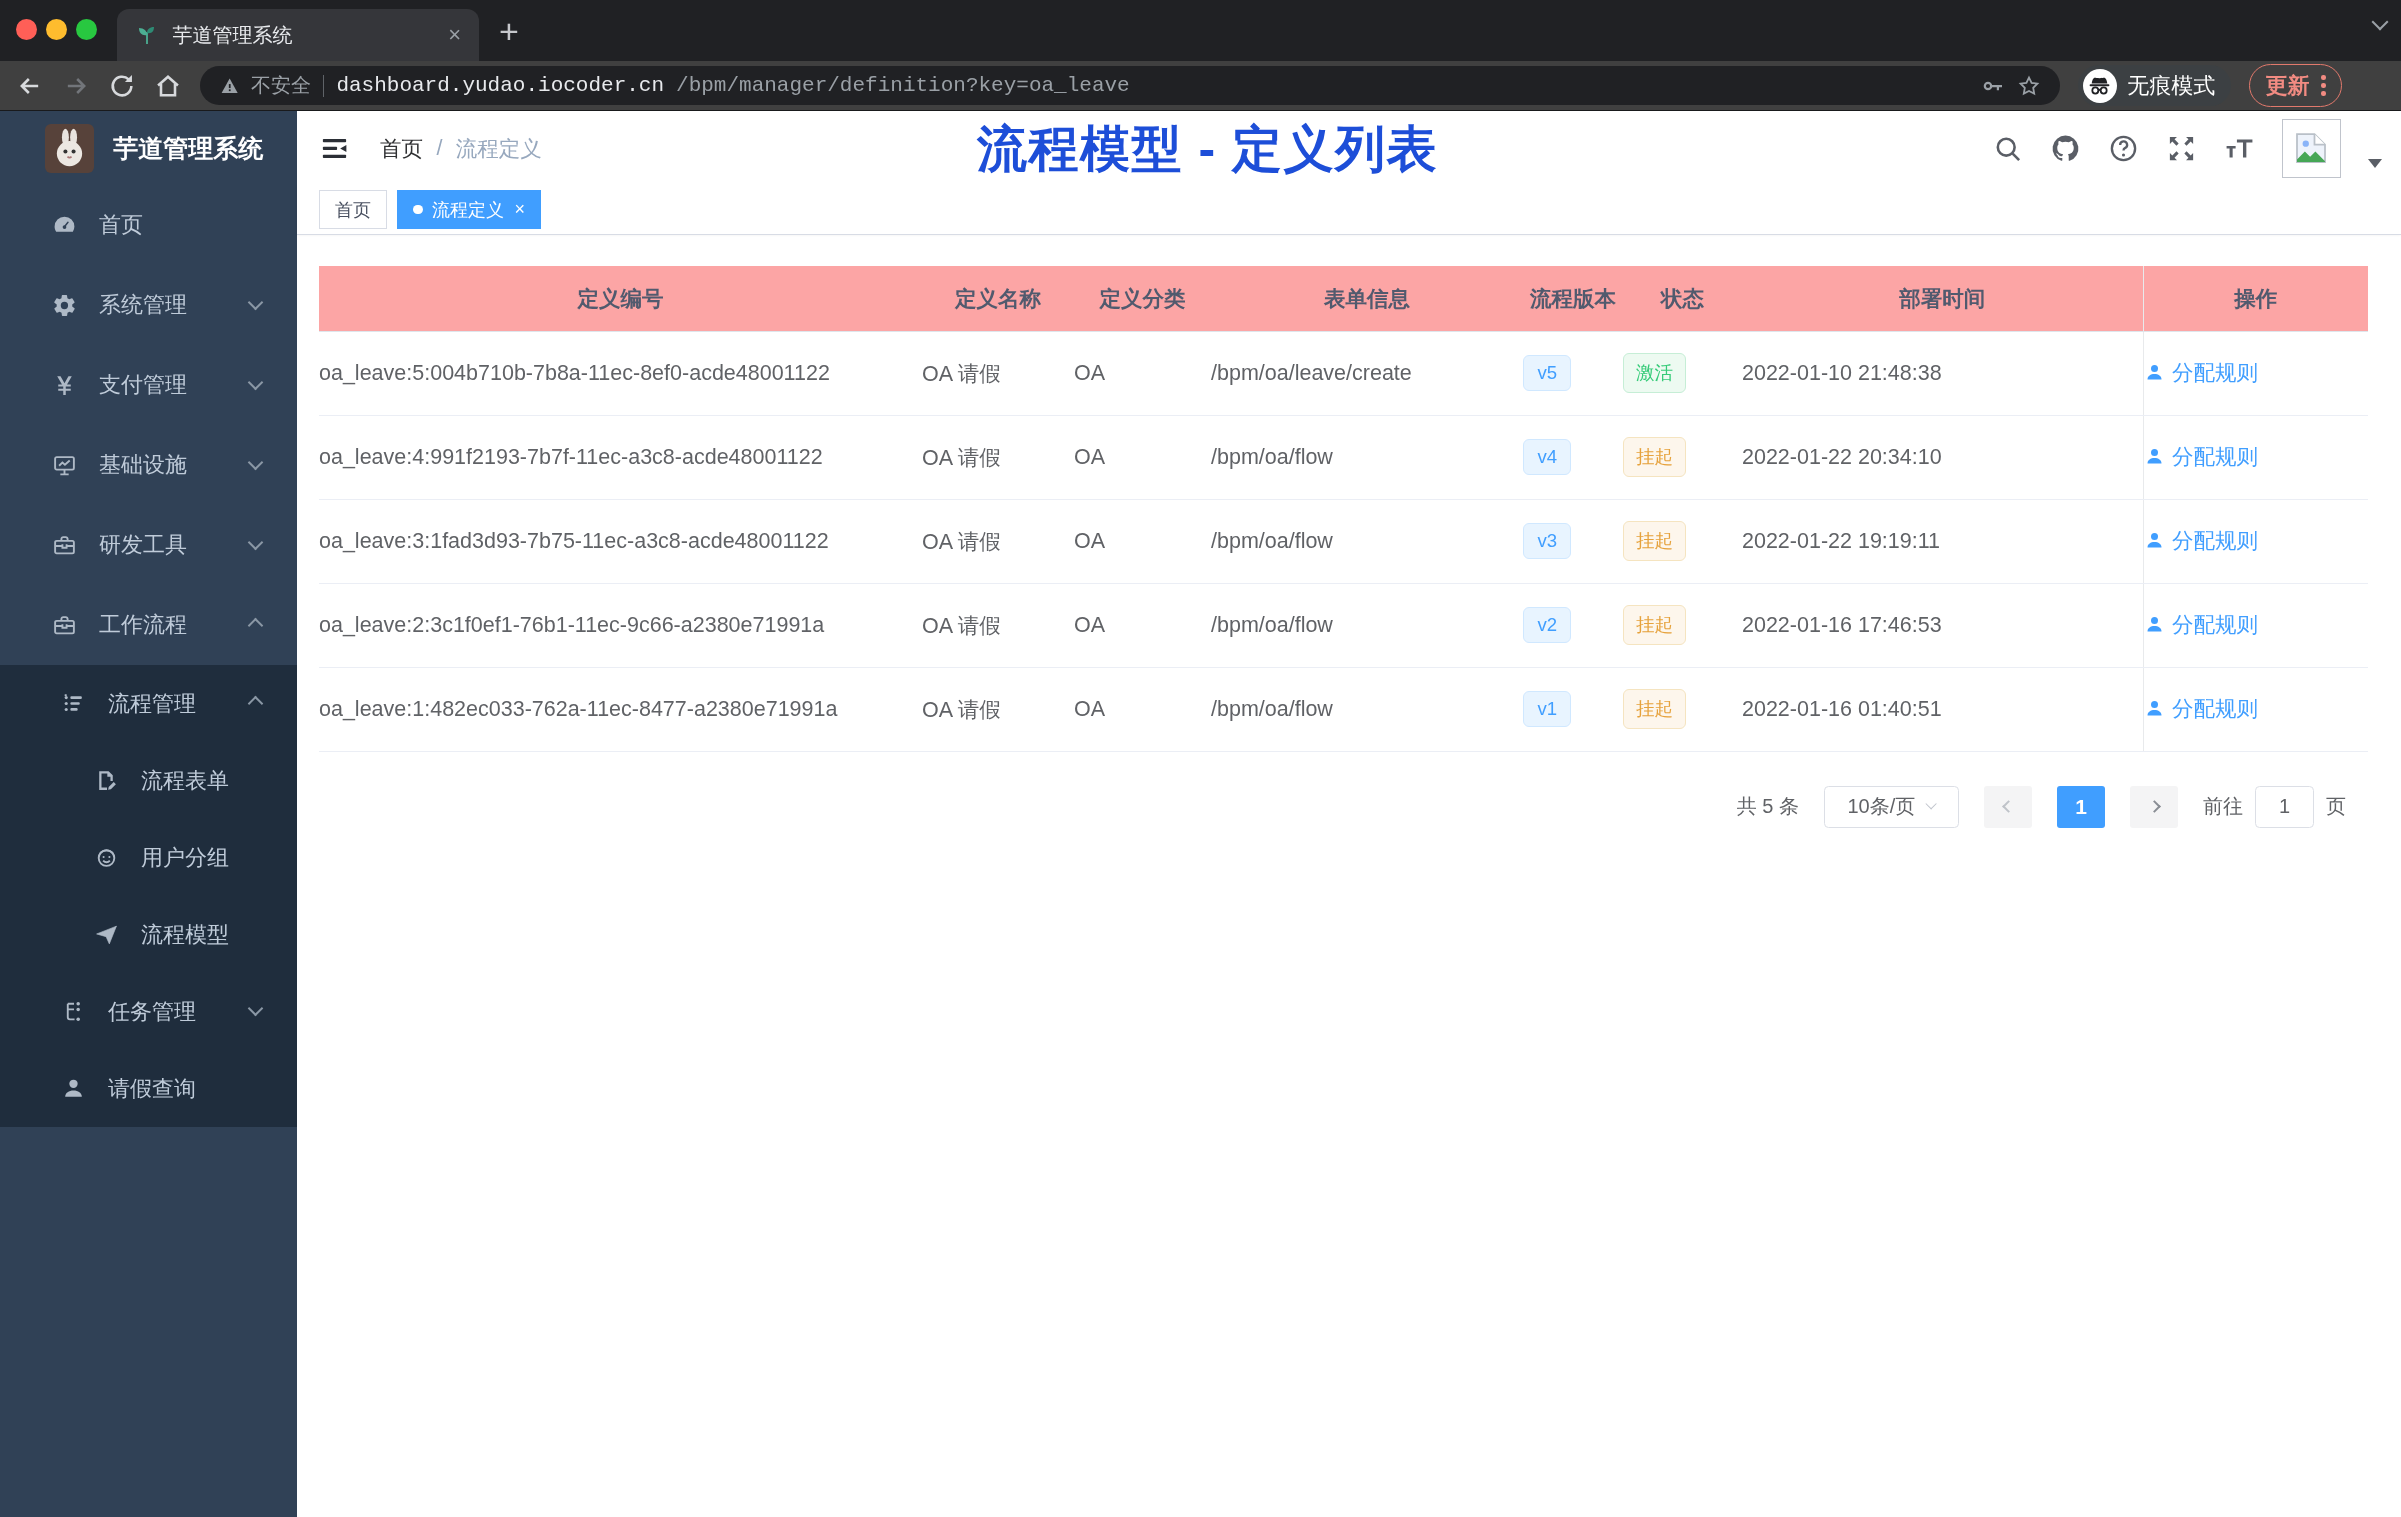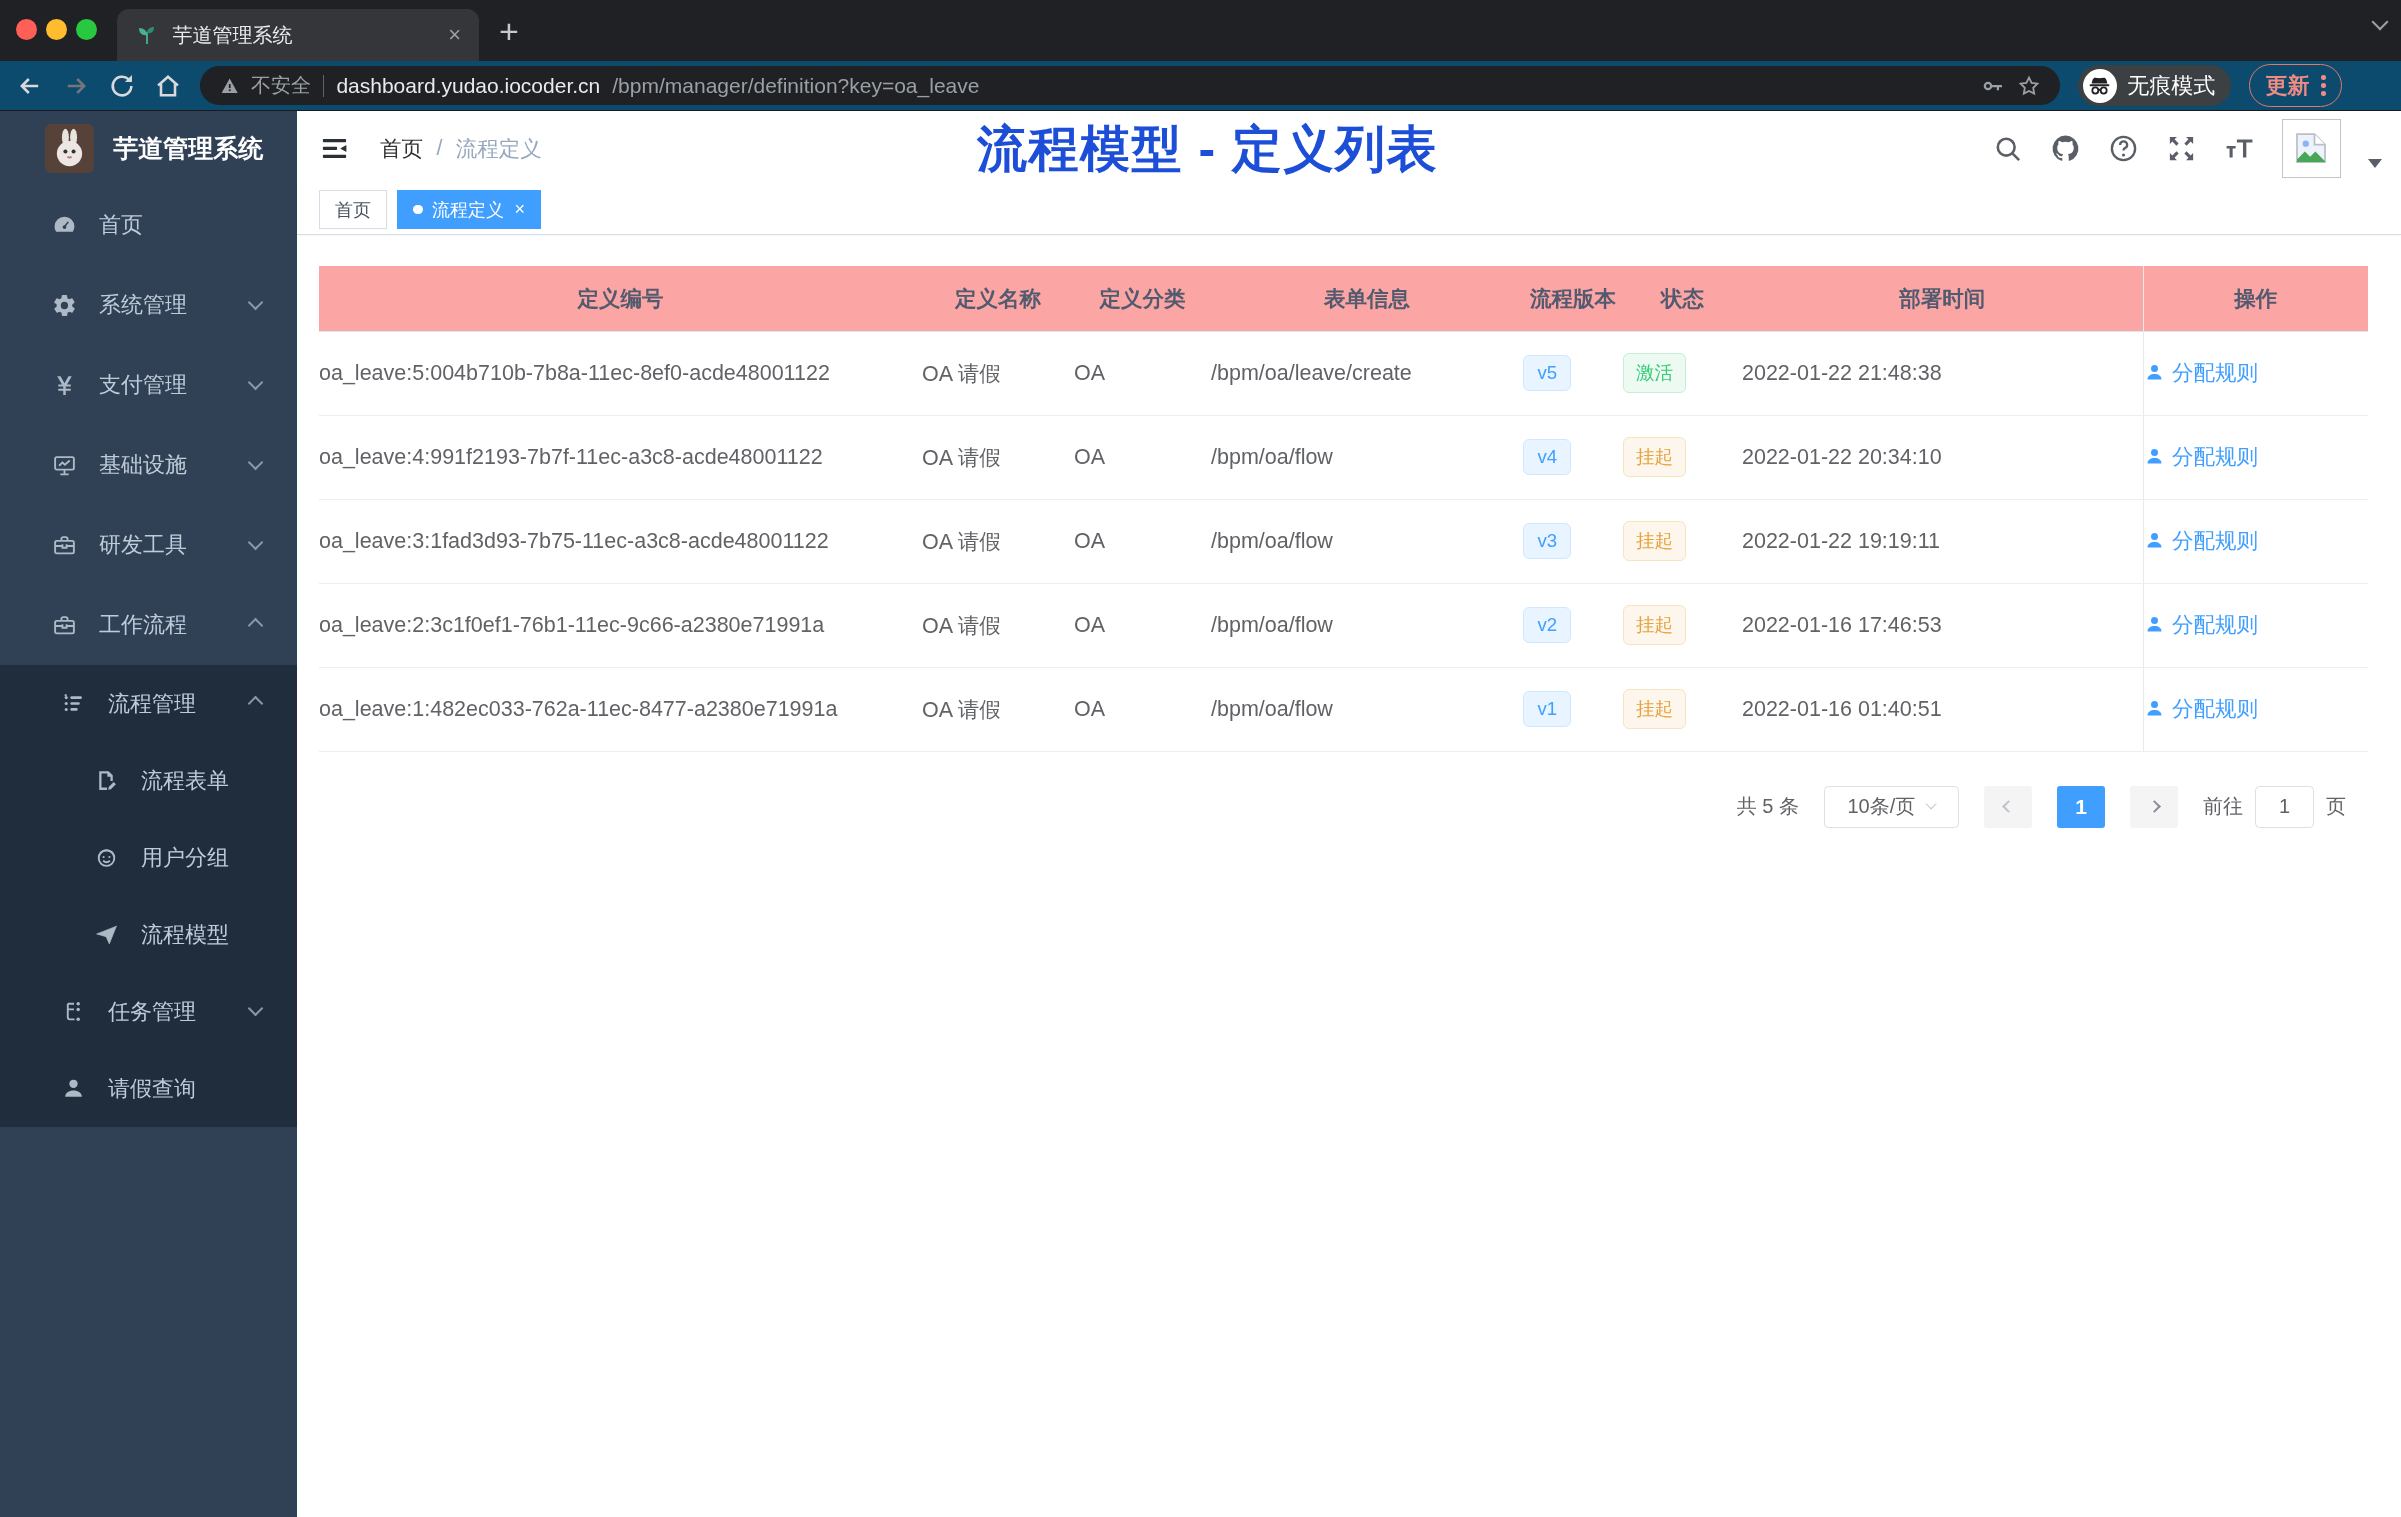--- a/index.html
+++ b/index.html
@@ -14,22 +14,22 @@
   .light { width:21px; height:21px; border-radius:50%; }
   .light.red{background:#ff5f57}.light.yellow{background:#febc2e}.light.green{background:#28c840}
   .tab { position:absolute; left:117px; top:9px; width:362px; height:52px; background:#35363a;
          border-radius:12px 12px 0 0; display:flex; align-items:center; padding:0 18px; gap:13.4px; }
   .tab-favicon { width:24px; height:24px; flex:0 0 auto; }
   .tab-title { color:#e8eaed; font-size:20px; flex:1; white-space:nowrap; overflow:hidden; }
   .tab-close { color:#9aa0a6; font-size:22px; line-height:22px; }
   .new-tab { position:absolute; left:499px; top:12px; color:#c6c8cc; font-size:34px; font-weight:300; }
   .chrome-caret { position:absolute; right:15px; top:16.3px; width:12px; height:12px;
                   border-right:2.2px solid #9aa0a6; border-bottom:2.2px solid #9aa0a6; transform:rotate(45deg); }
-  .toolbar { height:50px; background:#0c4a6e; display:flex; align-items:center; padding:0 16.3px; gap:18px;
-             border-bottom:0.7px solid #191a1c; }
+  .toolbar { height:50px; background:#404040; display:flex; align-items:center; padding:0 16.3px; gap:18px;
+             border-bottom:0.7px solid #191a1c;font-family:Liberation Mono, monospace; }
   .tb-ic { width:28px; height:28px; color:#d7d9dc; flex:0 0 auto; }
   .tb-ic.disabled { color:#72757a; }
   .tb-ic svg { width:100%; height:100%; }
   .url-pill { width:1860px; height:39px; background:#202124; border-radius:19.3px; display:flex;
               align-items:center; padding:0 19.3px; gap:12px; }
   .warn-ic { width:19.3px; height:19.3px; color:#9aa0a6; }
   .warn-ic svg{width:100%;height:100%;}
   .not-secure { color:#9aa0a6; font-size:20px; }
   .url-div { width:1.5px; height:22px; background:#5f6368; }
   .url-domain { color:#e8eaed; font-size:21px; }
@@ -466,21 +466,21 @@
             </tr>
           </thead>
           <tbody>
   <tr>
     <td>oa_leave:5:004b710b-7b8a-11ec-8ef0-acde48001122</td>
     <td class="blue">OA 请假</td>
     <td>OA</td>
     <td class="blue">/bpm/oa/leave/create</td>
     <td><span class="ver-tag">v5</span></td>
     <td><span class="status-tag success">激活</span></td>
-    <td>2022-01-22 21:48:38</td>
+    <td>2022-01-10 21:48:38</td>
     <td class="op">
       <span class="op-link">
         <span class="pi">
           <svg viewBox="0 0 24 24" fill="#409eff">
                         <circle cx="12" cy="7.5" r="4"></circle>
                         <path d="M4 20c0-4 3.6-6.2 8-6.2s8 2.2 8 6.2z"></path>
                       </svg>
         </span>
         <span>分配规则</span>
       </span>

